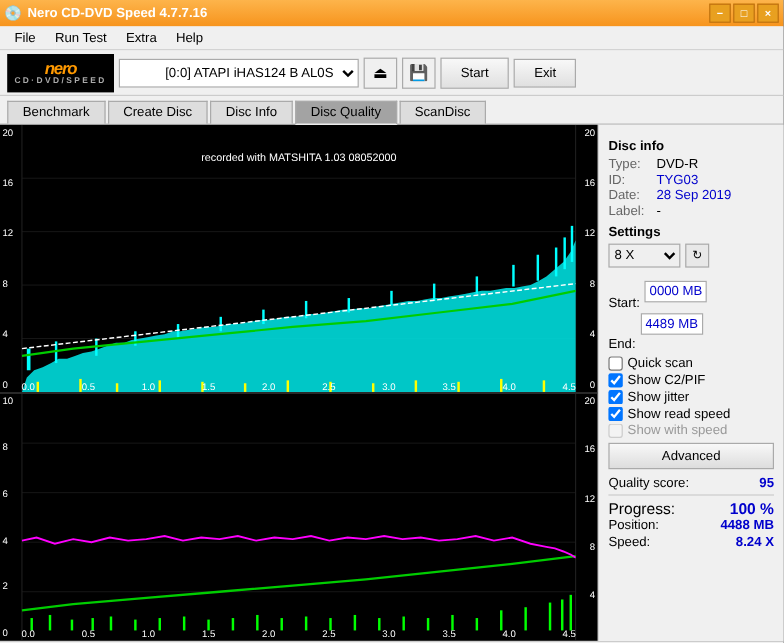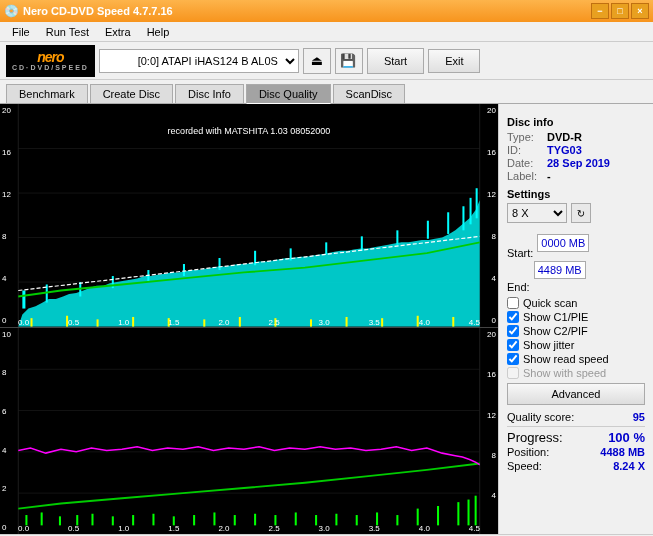--- a/index.html
+++ b/index.html
@@ -161,21 +161,21 @@
       margin-bottom: 3px;
       margin-top: 6px;
     }
 
     .disc-info-row {
       display: flex;
       gap: 4px;
       margin-bottom: 1px;
     }
     .disc-info-label { color: #666; min-width: 36px; }
-    .disc-info-value { color: #000; font-weight: 700; }
+    .disc-info-value { color: #000; font-weight: 400; }
     .disc-info-value.highlight { color: #0000cc; }
 
     .settings-row {
       display: flex;
       align-items: center;
       gap: 4px;
       margin-bottom: 4px;
     }
     .speed-select {
       width: 60px;
@@ -513,24 +513,20 @@
       <span class="mb-label">End:</span>
       <input type="text" class="mb-field" value="4489 MB" style="color: rgb(0, 0, 204);">
     </div>
 
     <div class="checkbox-row">
       <input type="checkbox" style="">
       <label>Quick scan</label>
     </div>
     <div class="checkbox-row">
       <input type="checkbox" checked="" style="">
-      <label>Show C1/PIE</label>
-    </div>
-    <div class="checkbox-row">
-      <input type="checkbox" checked="" style="">
       <label>Show C2/PIF</label>
     </div>
     <div class="checkbox-row">
       <input type="checkbox" checked="" style="">
       <label>Show jitter</label>
     </div>
     <div class="checkbox-row">
       <input type="checkbox" checked="" style="">
       <label>Show read speed</label>
     </div>

